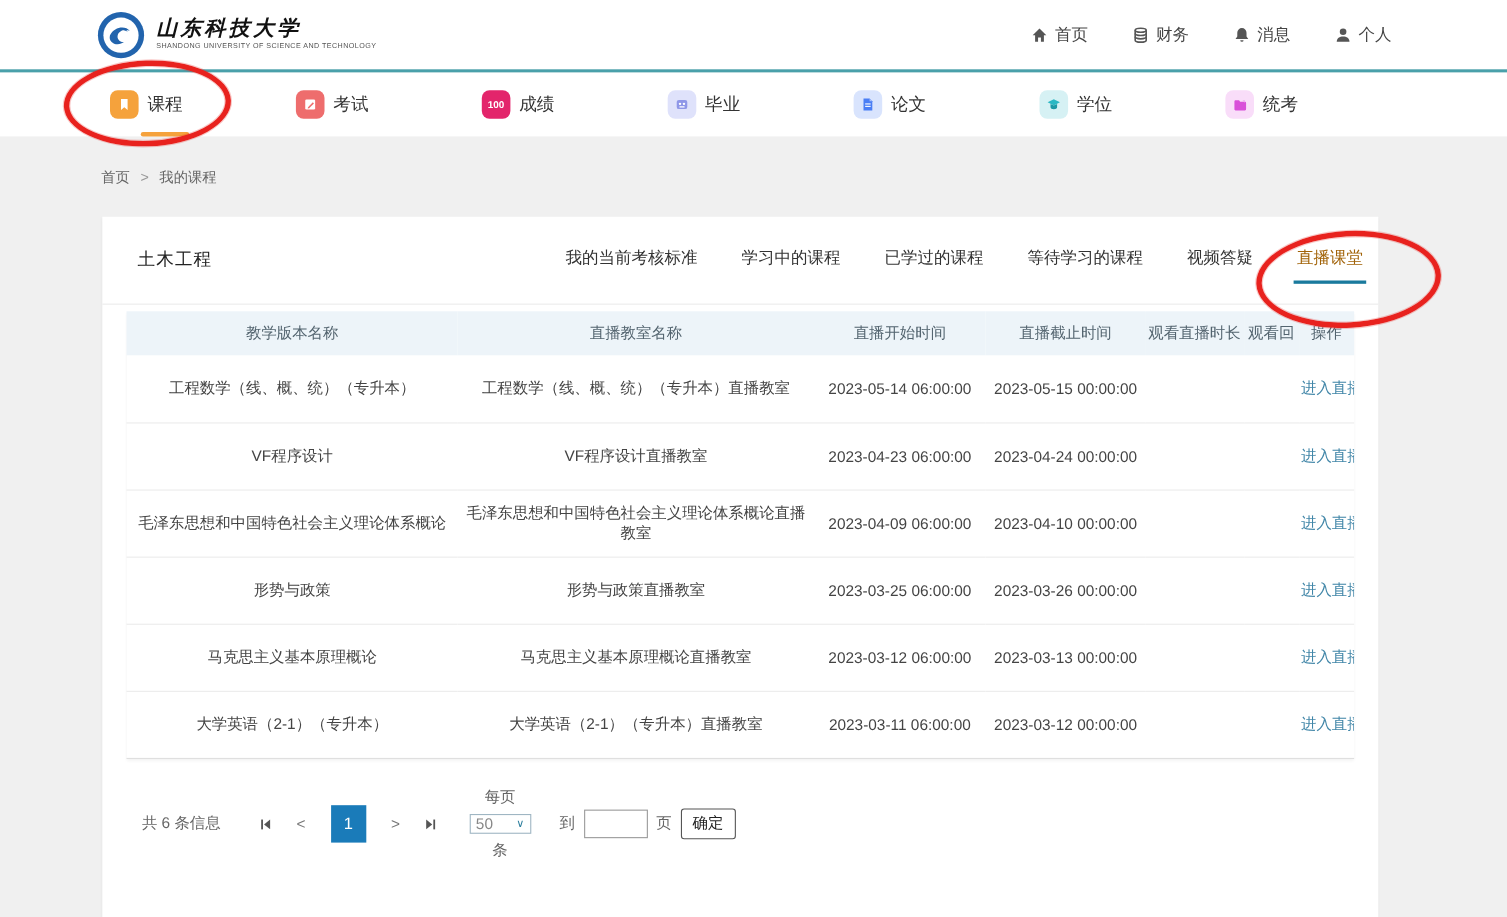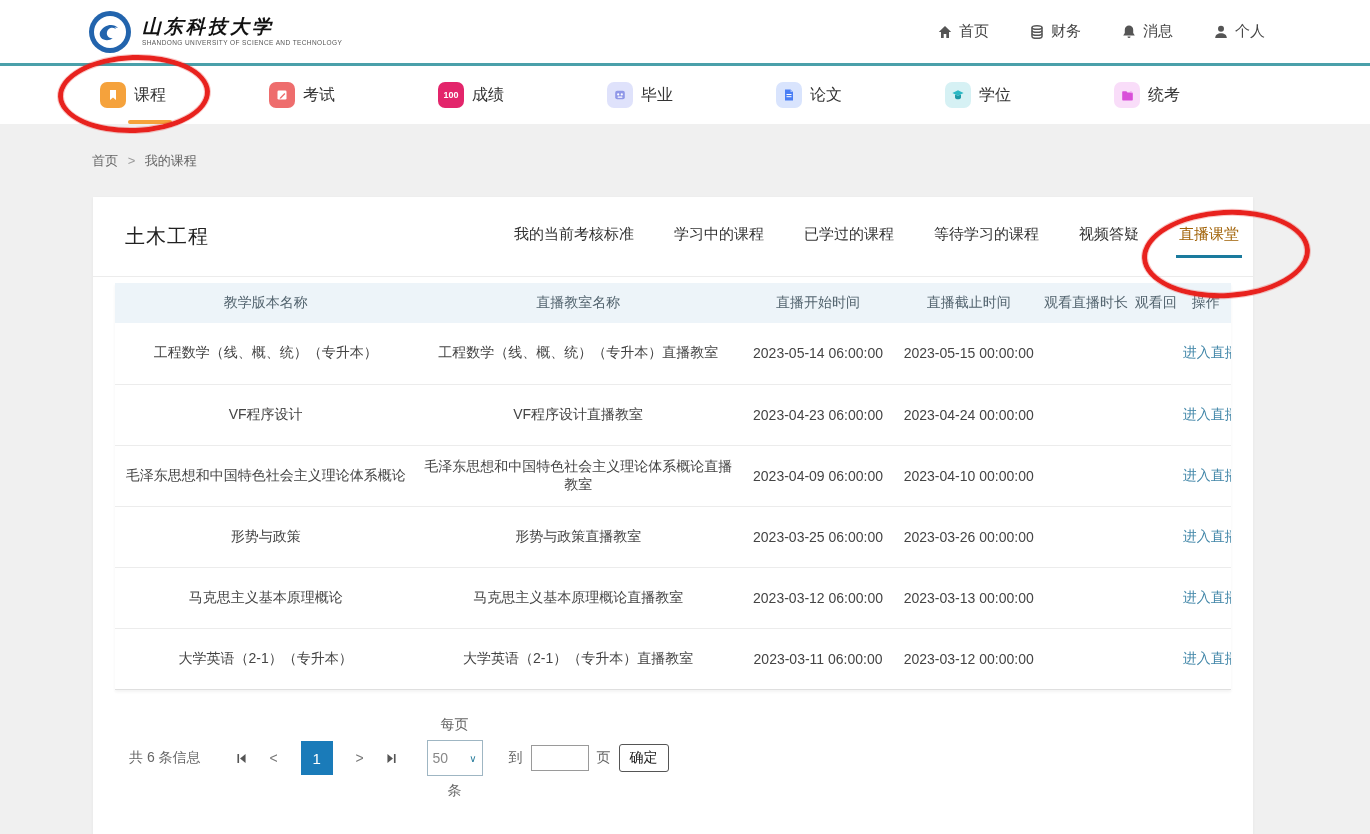--- a/index.html
+++ b/index.html
@@ -38,21 +38,21 @@
 
   
   .breadcrumb { padding:28px 0 0 92px; font-size:13px; color:#666; height:73px; }
   .breadcrumb .sep { margin:0 6px; color:#999; }
 
   
   .panel { background:#fff; width:1160px; margin-left:93px; min-height:640px;
     box-shadow:0 1px 3px rgba(0,0,0,.05); }
   .panel-head { height:80px; display:flex; align-items:center; justify-content:space-between;
     padding:0 14px 0 32px; border-bottom:1px solid #ececec; }
-  .panel-title { font-size:20px; color:#222; font-weight:500; letter-spacing:1px; }
+  .panel-title { font-size:16px; color:#222; font-weight:500; letter-spacing:1px; }
   .tabs { display:flex; gap:40px; align-items:center; }
   .tab { font-size:15px; color:#333; cursor:pointer; position:relative; padding:10px 0 14px; }
   .tab.active { color:#a16207; }
   .tab.active::after { content:""; position:absolute; left:50%; transform:translateX(-50%);
     bottom:0; width:66px; height:3px; background:#1a7a9d; }
 
   
   .filters { display:flex; align-items:center; padding:18px 0 14px 36px; font-size:14px; color:#444; }
   .filters .lbl { margin-right:8px; }
   .inp { height:27px; border:1px solid #bfbfbf; border-radius:2px; background:#fff; }
@@ -81,21 +81,21 @@
   
   .pager { display:flex; align-items:center; margin:26px 0 0 36px; font-size:14px; color:#666; }
   .pager .total { margin-right:28px; }
   .pg-ic { width:26px; height:26px; display:flex; align-items:center; justify-content:center;
     cursor:pointer; color:#555; }
   .pg-ic svg { width:13px; height:13px; }
   .pg-arrow { font-size:14px; color:#777; width:26px; text-align:center; cursor:pointer; margin:0 6px; }
   .pg-cur { width:32px; height:34px; background:#1a7bb9; color:#fff; display:flex;
     align-items:center; justify-content:center; font-size:15px; margin:0 8px; cursor:pointer; }
   .per-page { display:flex; align-items:center; margin-left:22px; gap:6px;flex-direction:column; }
-  .mini-select { width:56px; height:36px; border:1px solid #9fb6c3; display:flex;
+  .mini-select { width:56px; height:18px; border:1px solid #9fb6c3; display:flex;
     align-items:center; justify-content:space-between; padding:0 5px; color:#888; cursor:pointer; }
   .mini-select .caret { font-size:10px; color:#2a7d9c; }
   .goto { display:flex; align-items:center; gap:8px; margin-left:26px; }
   .goto input { width:58px; height:26px; border:1px solid #9a9a9a; }
   .btn-confirm { height:28px; padding:0 10px; background:#fff; border:1px solid #555;
     border-radius:3px; font-size:14px; color:#222; cursor:pointer; font-family:inherit; }
 
   
   .anno { position:absolute; border:5px solid #e8221e; border-radius:50%;
     pointer-events:none; box-shadow:0 0 0 1px rgba(232,34,30,.25), inset 0 0 0 1px rgba(232,34,30,.25); }

